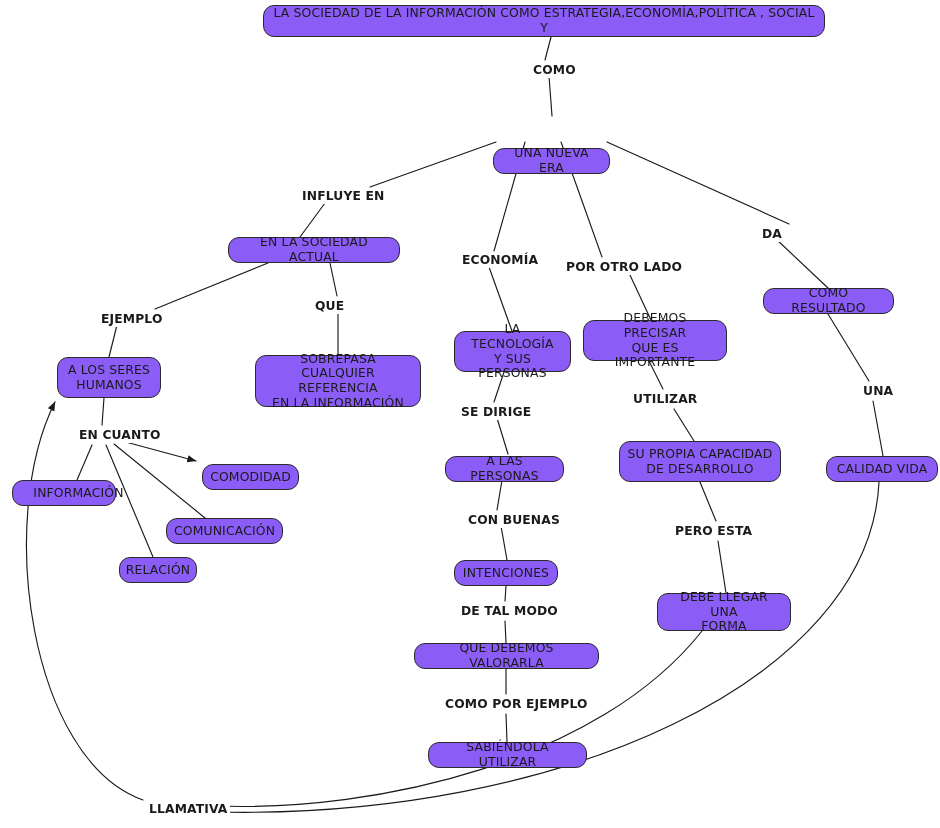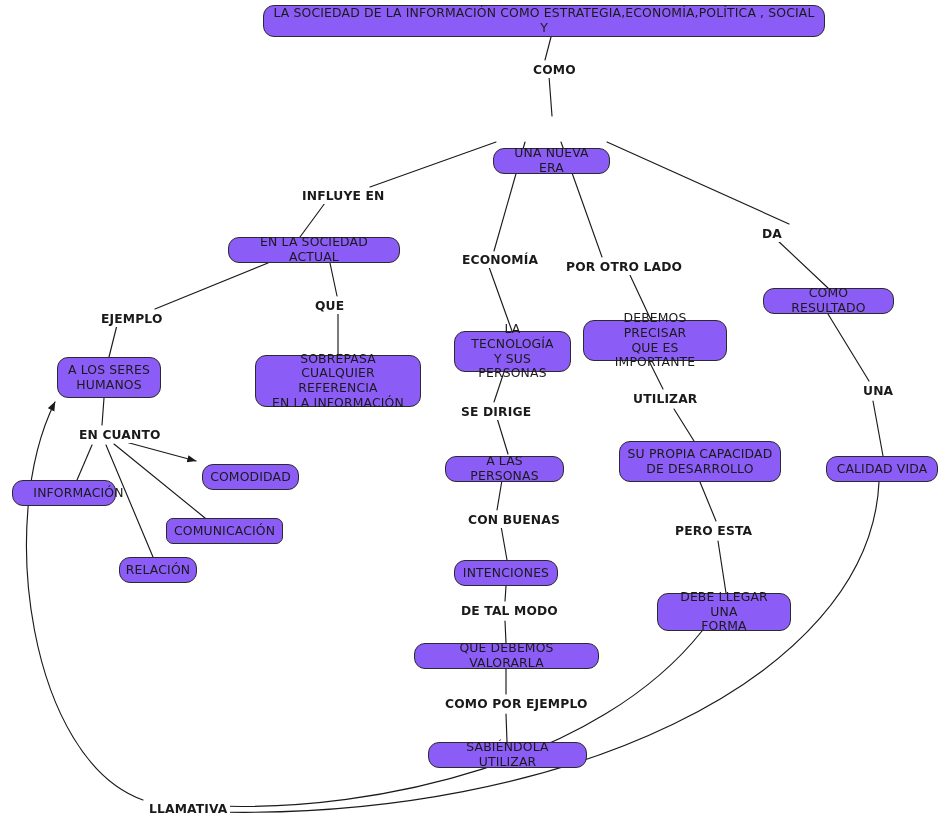--- a/index.html
+++ b/index.html
@@ -129,21 +129,21 @@
       <div class="node" style="left: 263px; top: 5px; width: 562px; height: 32px;">LA SOCIEDAD DE LA INFORMACIÓN COMO ESTRATEGIA,ECONOMÍA,POLÍTICA , SOCIAL Y</div>
       <div class="node" style="left: 493px; top: 116px; width: 117px; height: 26px; margin-top: 32px;">UNA NUEVA ERA</div>
       <div class="node" style="left: 228px; top: 237px; width: 172px; height: 26px;">EN LA SOCIEDAD ACTUAL</div>
       <div class="node" style="left: 255px; top: 355px; width: 166px; height: 52px;">SOBREPASA CUALQUIER
 REFERENCIA
 EN LA INFORMACIÓN</div>
       <div class="node" style="left: 57px; top: 357px; width: 104px; height: 41px;">A LOS SERES
 HUMANOS</div>
       <div class="node" style="left: 12px; top: 480px; width: 104px; height: 26px; padding-left: 36px;">INFORMACIÓN</div>
       <div class="node" style="left: 202px; top: 464px; width: 97px; height: 26px;">COMODIDAD</div>
-      <div class="node" style="left: 166px; top: 518px; width: 117px; height: 26px; border-radius: 7px;">COMUNICACIÓN</div>
+      <div class="node" style="left: 166px; top: 518px; width: 117px; height: 26px;">COMUNICACIÓN</div>
       <div class="node" style="left: 119px; top: 557px; width: 78px; height: 26px;">RELACIÓN</div>
       <div class="node" style="left: 454px; top: 331px; width: 117px; height: 41px;">LA TECNOLOGÍA
 Y SUS PERSONAS</div>
       <div class="node" style="left: 445px; top: 456px; width: 119px; height: 26px;">A LAS PERSONAS</div>
       <div class="node" style="left: 454px; top: 560px; width: 104px; height: 26px;">INTENCIONES</div>
       <div class="node" style="left: 414px; top: 643px; width: 185px; height: 26px;">QUE DEBEMOS VALORARLA</div>
       <div class="node" style="left: 428px; top: 742px; width: 159px; height: 26px;">SABIÉNDOLA UTILIZAR</div>
       <div class="node" style="left: 583px; top: 320px; width: 144px; height: 41px;">DEBEMOS PRECISAR
 QUE ES IMPORTANTE</div>
       <div class="node" style="left: 619px; top: 441px; width: 162px; height: 41px;">SU PROPIA CAPACIDAD

